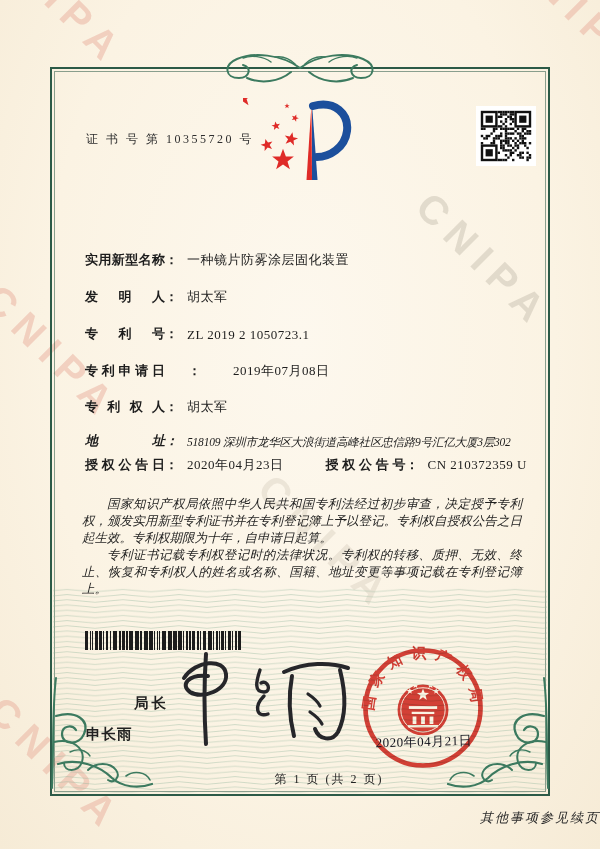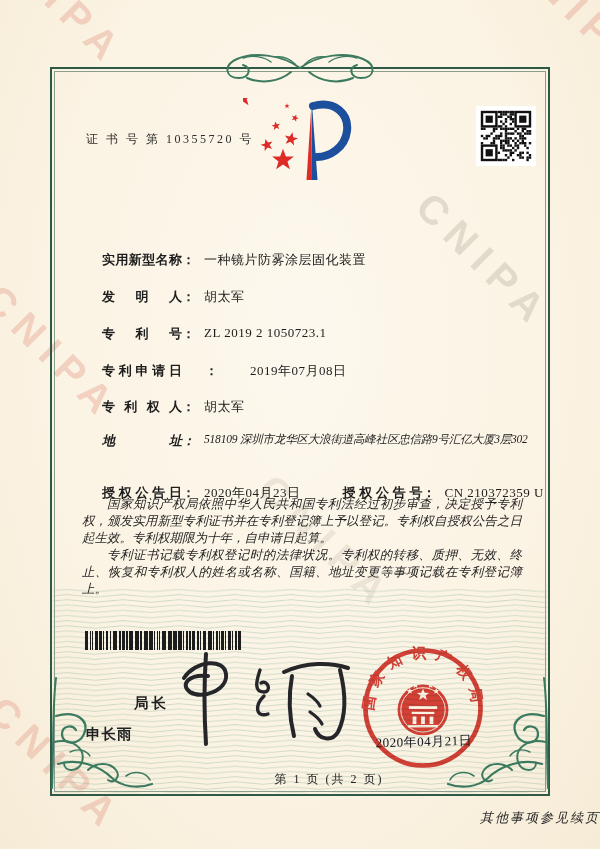--- a/index.html
+++ b/index.html
@@ -18,21 +18,21 @@
   .frame-inner{position:absolute;inset:2px;border:1px solid rgba(44,90,71,0.55);}
   .wave-band{position:absolute;left:53px;top:588px;width:494px;height:205px;pointer-events:none;}
   .flourish{position:absolute;pointer-events:none;}
   
   .cert-no{position:absolute;left:86px;top:103px;font-size:12px;letter-spacing:2.5px;color:#2e2e2e;margin-top:28px;}
   .logo{position:absolute;left:243px;top:98px;}
   .qr{position:absolute;left:476px;top:106px;background:#fff;padding:3px;}
   .title{position:absolute;left:0;top:182px;width:100%;text-align:center;
          font-size:32px;font-weight:bold;letter-spacing:7px;color:#101010;}
   .field-row{position:absolute;left:85px;width:450px;font-size:13px;color:#1d1d1d;
-             display:flex;align-items:flex-start;margin-left:17px;}
+             display:flex;align-items:flex-end;}
   .flabel{display:inline-block;width:80px;font-weight:600;text-align:justify;text-align-last:justify;}
   .colon{font-weight:600;margin-right:9px;}
   .fvalue{letter-spacing:0.5px;}
   .row-address .fvalue{font-size:11.5px;letter-spacing:-0.2px;}
   .pair2{margin-left:42px;display:flex;align-items:baseline;}
   .paras{position:absolute;left:82px;top:496px;width:440px;font-size:12.5px;line-height:17px;
          font-style:italic;color:#1f1f1f;text-align:justify;}
   .paras p{margin:0;text-indent:2em;}
   .barcode{position:absolute;left:85px;top:631px;}
   .signer-title{position:absolute;left:86px;top:694px;font-family:"Liberation Sans","DejaVu Sans",sans-serif;
@@ -295,21 +295,21 @@
   <div class="field-row" style="top:398px;">
     <span class="flabel">专利权人</span>
       <span class="colon">：</span>
     <span class="fvalue">胡太军</span>
   </div>
   <div class="field-row row-address" style="top:432px;font-style:italic;">
     <span class="flabel">地址</span>
       <span class="colon">：</span>
     <span class="fvalue">518109 深圳市龙华区大浪街道高峰社区忠信路9号汇亿大厦3层302</span>
   </div>
-  <div class="field-row" style="top:484px;">
+  <div class="field-row" style="top:456px;">
     <span class="flabel">授权公告日</span>
       <span class="colon">：</span>
     <span class="fvalue">2020年04月23日</span>
     <span class="pair2">
       <span class="flabel">授权公告号</span>
         <span class="colon">：</span>
       <span class="fvalue">CN 210372359 U</span>
     </span>
   </div>
 

